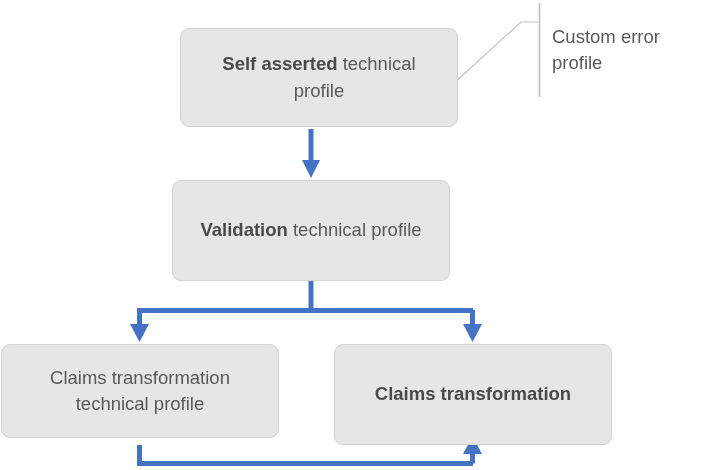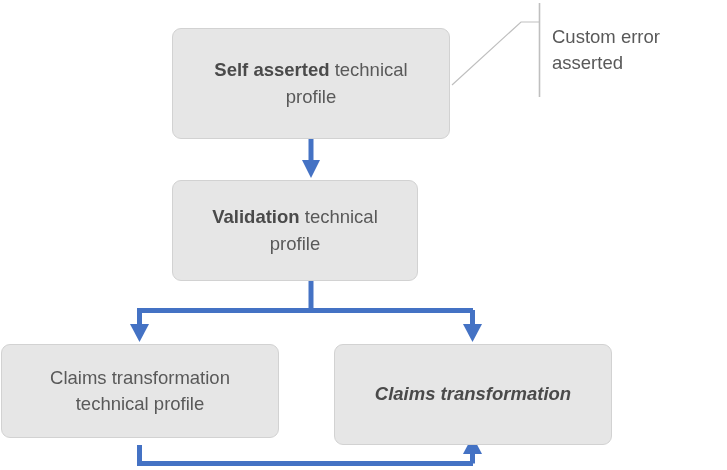--- a/index.html
+++ b/index.html
@@ -30,24 +30,24 @@
     color: #595959;
     font-size: 18.5px;
     line-height: 1.42;
     padding: 4px 14px;
   }
   .node .txt { display: block; }
   .node b {
     font-weight: bold;
     color: #4a4a4a;
   }
-  #node-self      { left: 172px; top: 28px;  width: 278px; height: 111px; }
-  #node-validation{ left: 172px; top: 180px; width: 246px; height: 101px; }
+  #node-self      { left: 180px; top: 28px;  width: 278px; height: 99px; }
+  #node-validation{ left: 172px; top: 180px; width: 278px; height: 101px; }
   #node-ct-profile{ left: 1px;   top: 344px; width: 278px; height: 94px; }
-  #node-ct        { left: 334px; top: 344px; width: 278px; height: 101px; font-style: italic; }
+  #node-ct        { left: 334px; top: 344px; width: 278px; height: 101px; }
   #node-ct .txt   { font-weight: bold; color: #4a4a4a; }
 
   #connectors {
     position: absolute;
     left: 0; top: 0;
     width: 727px;
     height: 470px;
     pointer-events: none;
   }
   .callout-text {
@@ -106,16 +106,16 @@
   <div class="node" id="node-ct-profile">
     <span class="txt">Claims transformation technical profile</span>
   </div>
 
   <div class="node" id="node-ct">
     <span class="txt">Claims transformation</span>
   </div>
 
   <div class="callout-text">
     <div>Custom error</div>
-    <div>asserted</div>
+    <div>profile</div>
   </div>
 
 </div>
 
 </body></html>

